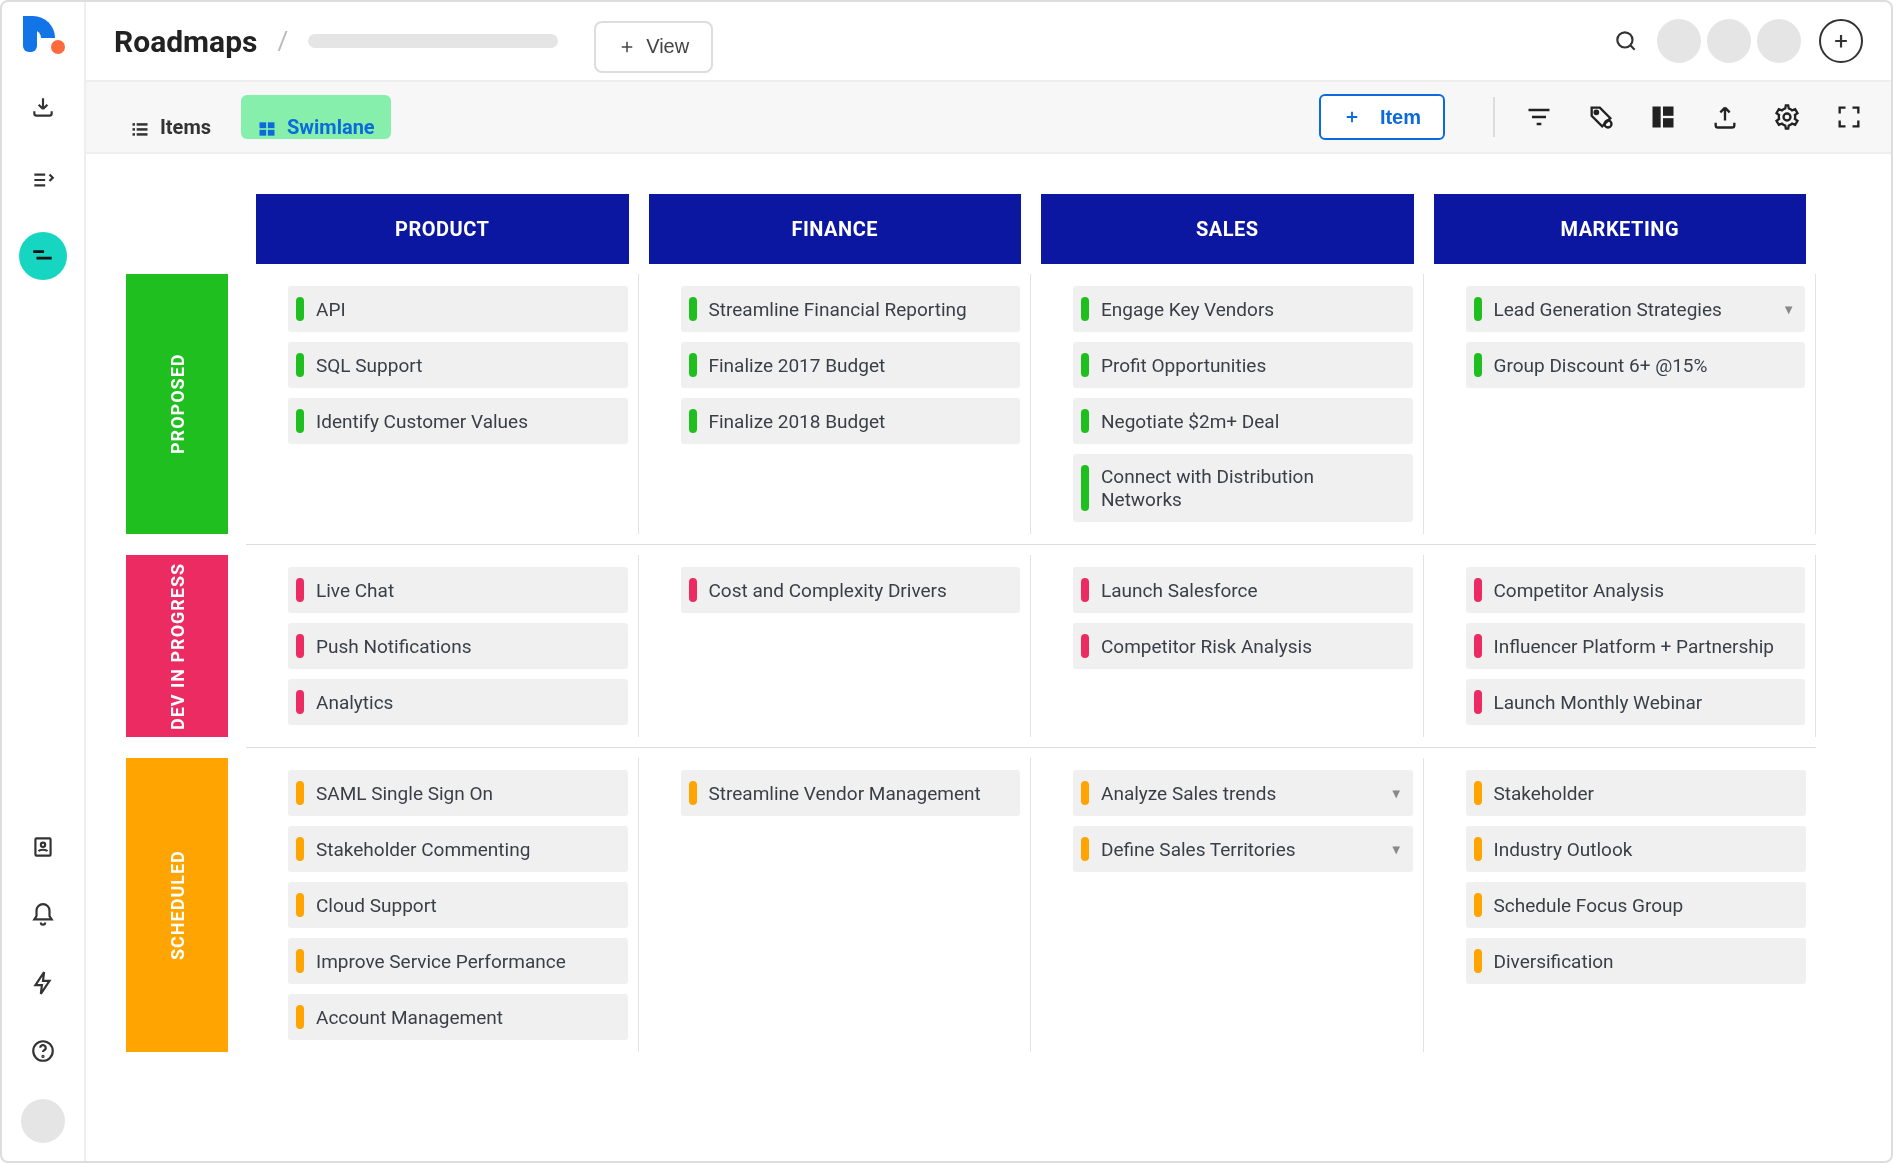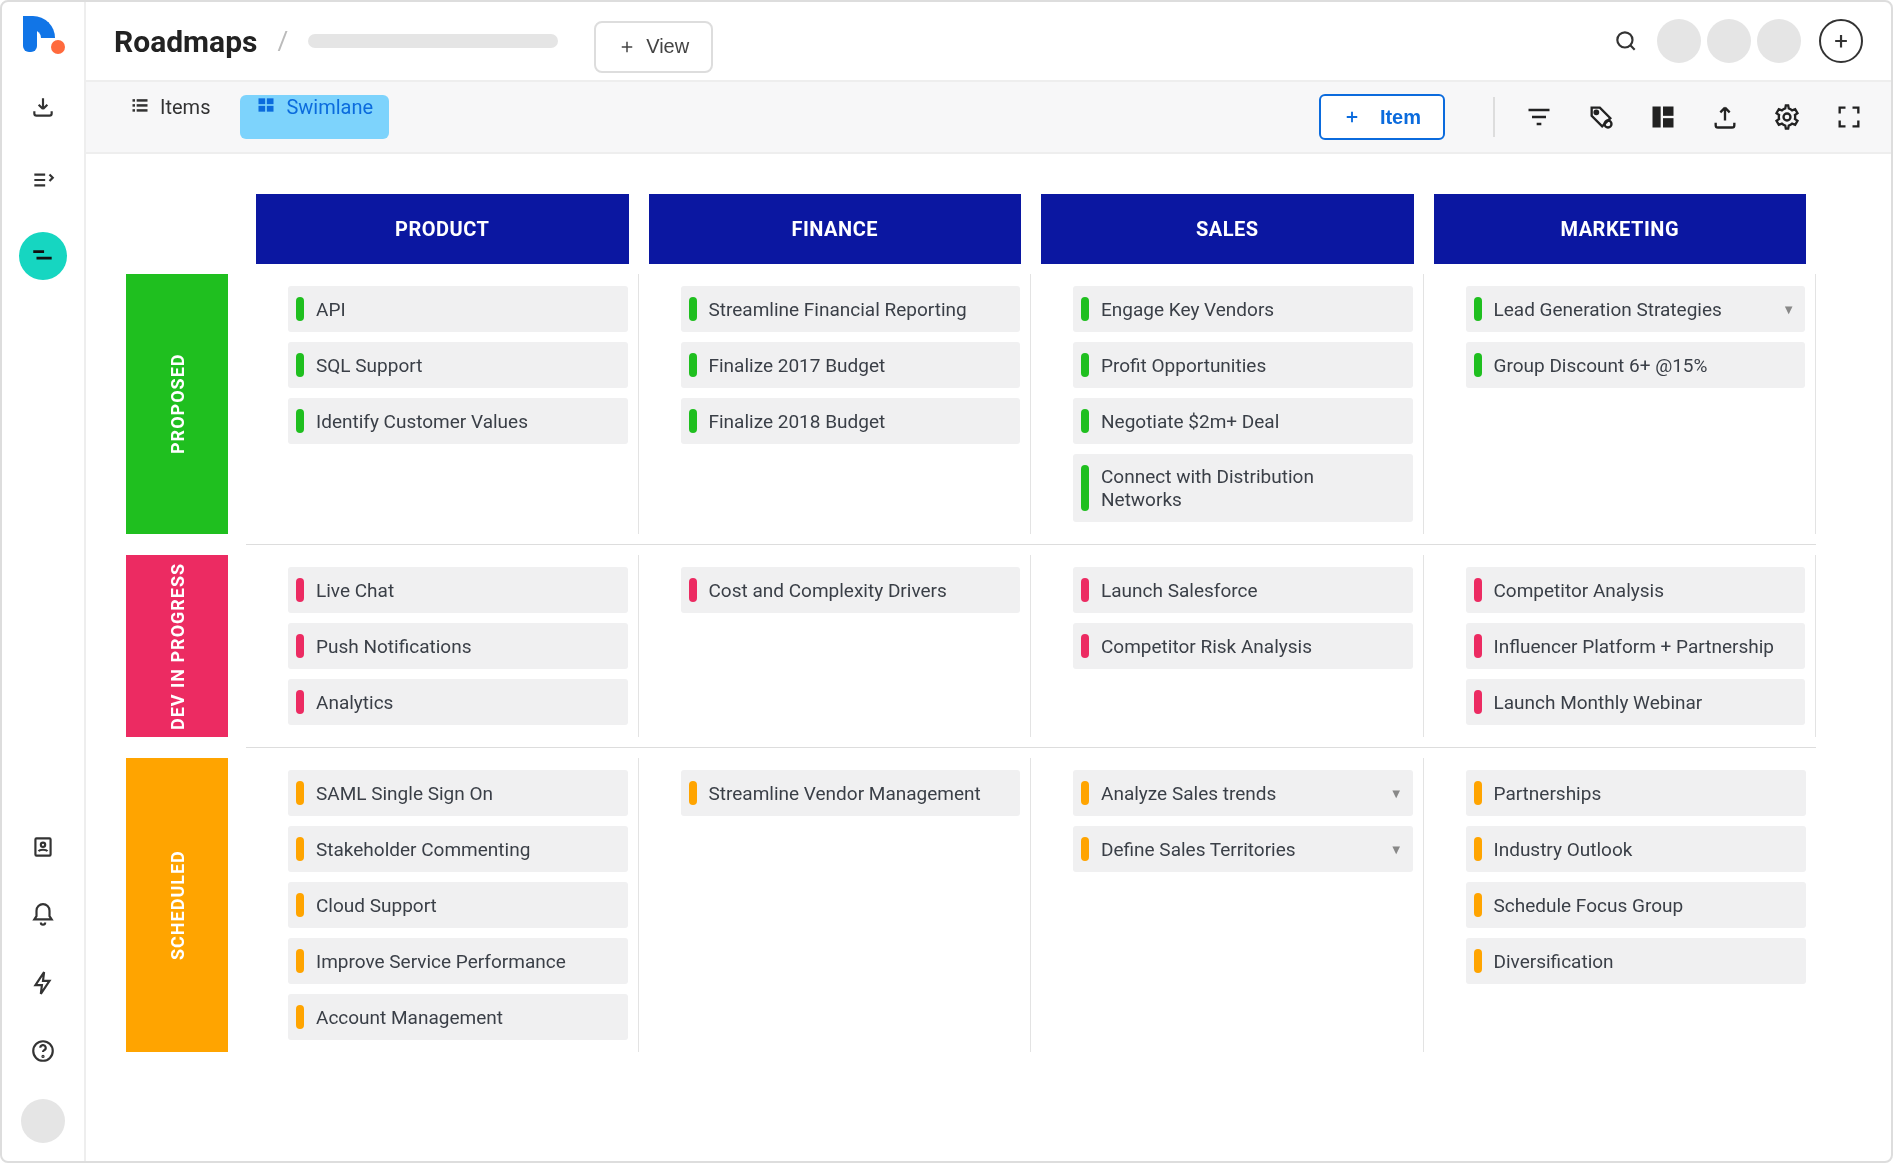--- a/index.html
+++ b/index.html
@@ -145,31 +145,32 @@
   .toolbar {
     height: 72px;
     background: #f7f7f8;
     border-bottom: 2px solid #eee;
     display: flex;
     align-items: center;
     padding: 0 28px;
     gap: 14px;
   }
   .pill {
-    display: flex; align-items: flex-start;
+    display: flex; align-items: flex-end;
     height: 44px;
     padding: 0 16px;
     gap: 10px;
     border-radius: 6px;
     font-size: 20px;
     cursor: pointer;
+    font-weight: bold;
   }
   .pill .icon { display:flex; }
   .pill.items { color: #333; }
-  .pill.swimlane { color: #0b6bdd; background: #7dd3fc; }
+  .pill.swimlane { color: #0b6bdd; background: #86efac; }
   .new-item-btn {
     margin-left: auto;
     height: 46px;
     padding: 0 22px;
     font-size: 20px;
     color: #0b6bdd;
     border: 2px solid #0b6bdd;
     background: #fff;
     border-radius: 6px;
     display:flex; align-items:center; gap: 19px;
@@ -551,21 +552,21 @@
             </div>
             <div class="card">
               <div class="bar" style="background: rgb(255, 164, 0);"></div>
               <span>Define Sales Territories</span>
               <span class="caret">▼</span>
             </div>
           </div>
           <div class="lane-cell">
             <div class="card">
               <div class="bar" style="background: rgb(255, 164, 0);"></div>
-              <span>Partnerships</span>
+              <span>Stakeholder</span>
             </div>
             <div class="card">
               <div class="bar" style="background: rgb(255, 164, 0);"></div>
               <span>Industry Outlook</span>
             </div>
             <div class="card">
               <div class="bar" style="background: rgb(255, 164, 0);"></div>
               <span>Schedule Focus Group</span>
             </div>
             <div class="card">

